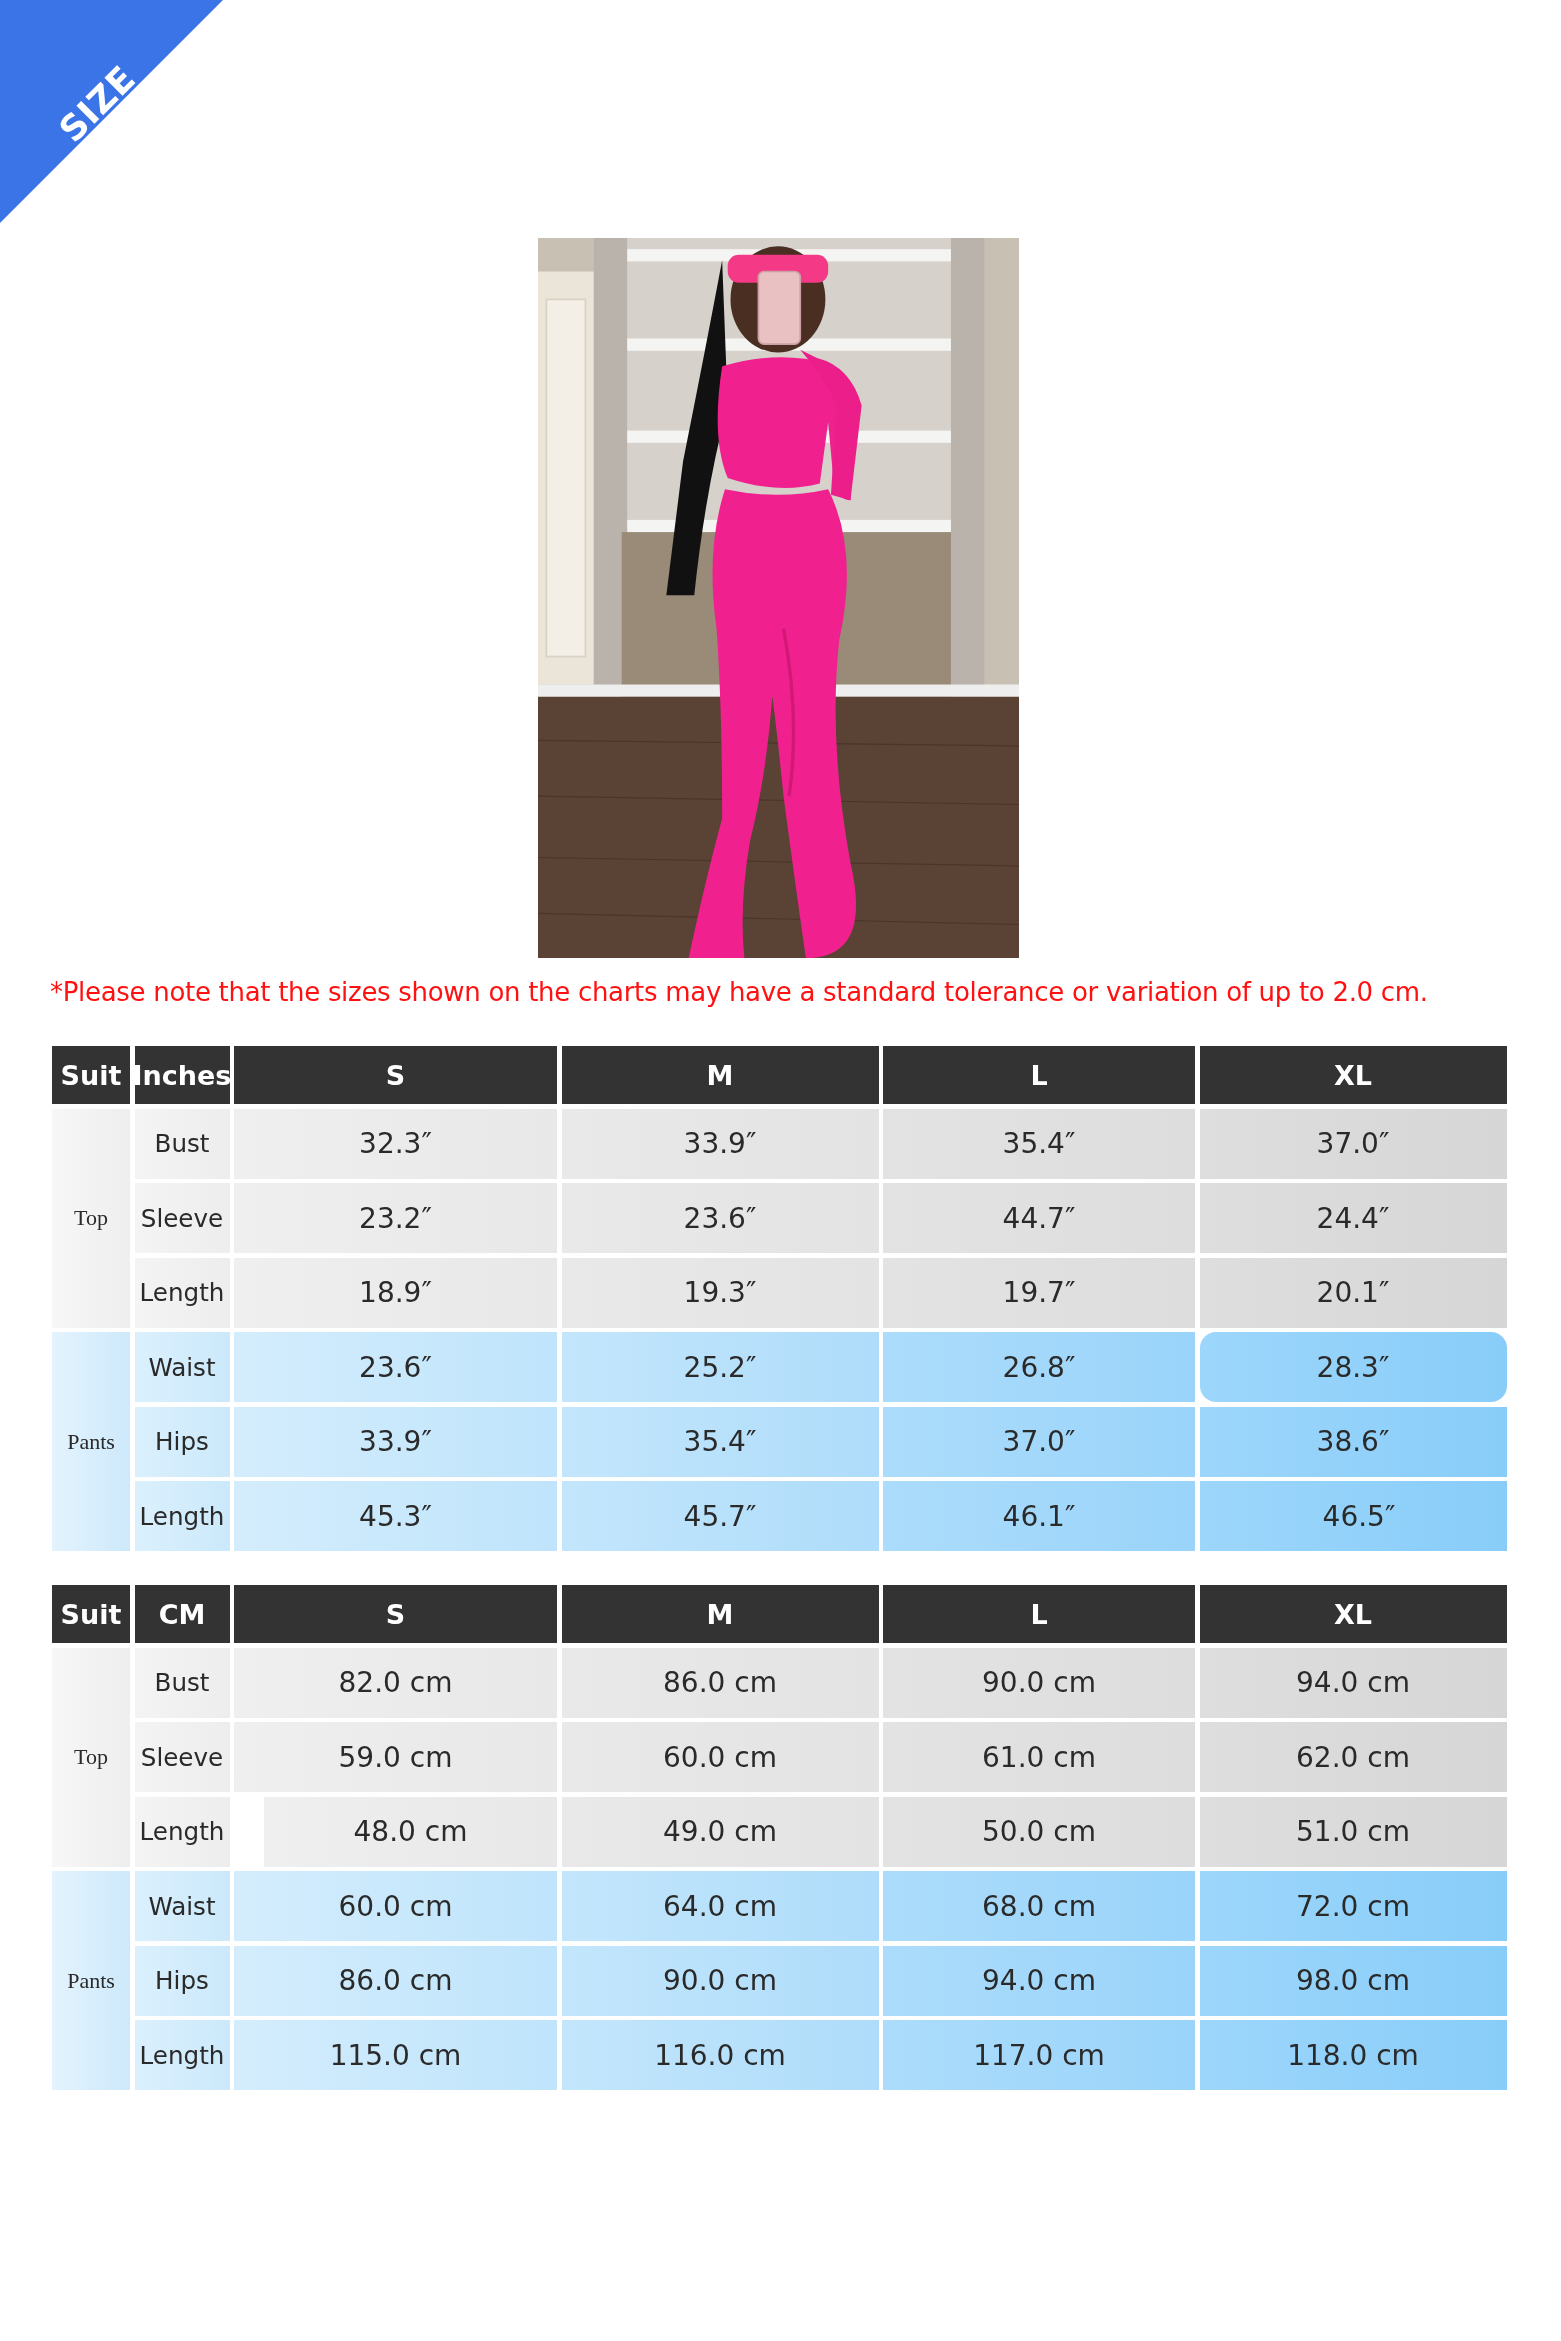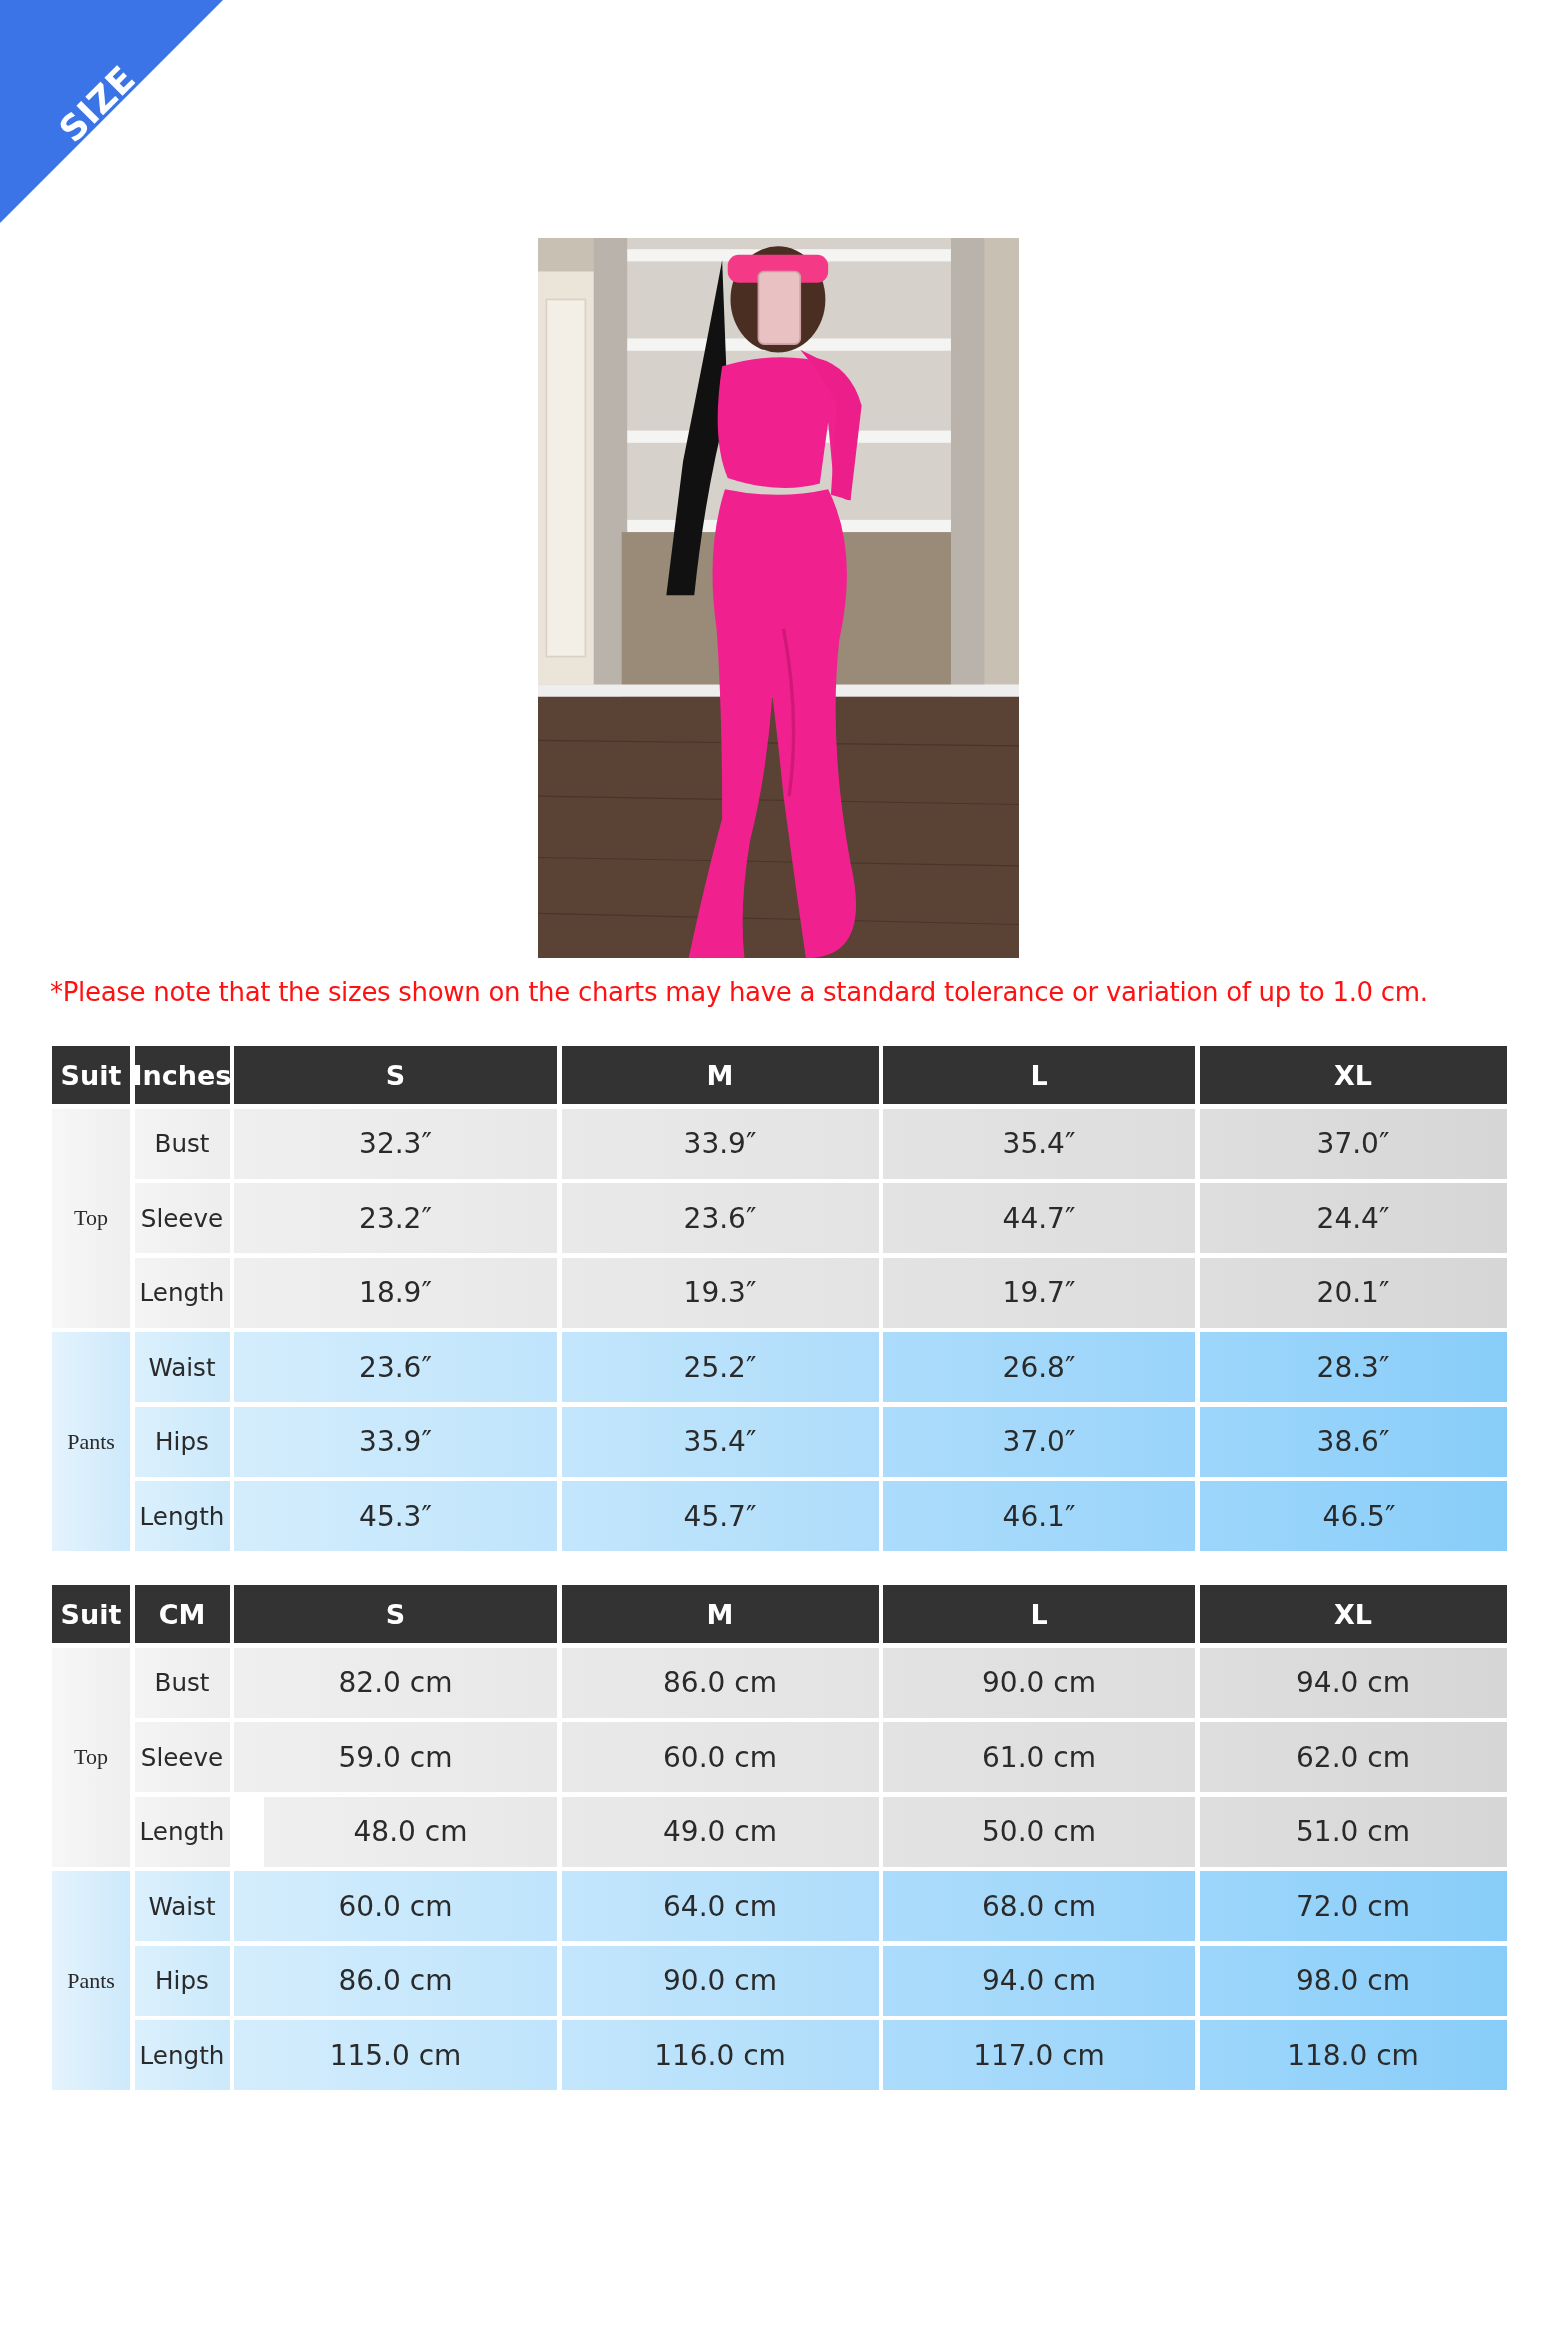--- a/index.html
+++ b/index.html
@@ -112,21 +112,21 @@
 
     <path d="M330 230 Q430 200 520 225 Q560 250 565 330 L560 470 Q540 470 530 440 L520 330 L505 440 Q430 460 340 430 Q310 360 330 230 Z" fill="#f0218f"></path>
 
     <path d="M500 215 Q560 230 580 300 L560 470 L525 460 L535 300 Q520 260 470 200 Z" fill="#ec1f8a"></path>
 
     <path d="M335 450 Q430 470 520 450 Q575 560 540 720 Q520 900 560 1120 Q600 1290 480 1290 Q460 1150 440 1000 Q430 900 420 820 Q410 960 380 1080 Q360 1200 370 1290 L270 1290 Q300 1150 330 1040 Q330 840 320 700 Q300 560 335 450 Z" fill="#f0218f"></path>
     <path d="M440 700 Q470 860 450 1000" stroke="#d11877" stroke-width="6" fill="none"></path>
   </svg>
 </div>
 
-<div class="note">*Please note that the sizes shown on the charts may have a standard tolerance or variation of up to 1.0 cm.</div>
+<div class="note">*Please note that the sizes shown on the charts may have a standard tolerance or variation of up to 2.0 cm.</div>
 
 <div class="size-table t1">
   <div class="hcell">Suit</div>
   <div class="hcell">Inches</div>
   <div class="hcell">S</div>
   <div class="hcell">M</div>
   <div class="hcell">L</div>
   <div class="hcell">XL</div>
 
   <div class="group g-top" style="grid-row:2 / span 3; grid-column:1;">Top</div>
@@ -146,21 +146,21 @@
   <div class="cell top-c2" style="grid-row:4;grid-column:3;">18.9″</div>
   <div class="cell top-c3" style="grid-row:4;grid-column:4;">19.3″</div>
   <div class="cell top-c4" style="grid-row:4;grid-column:5;">19.7″</div>
   <div class="cell top-c5" style="grid-row:4;grid-column:6;">20.1″</div>
 
   <div class="group g-pants" style="grid-row:5 / span 3; grid-column:1;">Pants</div>
   <div class="cell label pants-c1" style="grid-row:5;grid-column:2;">Waist</div>
   <div class="cell pants-c2" style="grid-row:5;grid-column:3;">23.6″</div>
   <div class="cell pants-c3" style="grid-row:5;grid-column:4;">25.2″</div>
   <div class="cell pants-c4" style="grid-row:5;grid-column:5;">26.8″</div>
-  <div class="cell pants-c5" style="grid-row:5;grid-column:6;">28.3″</div>
+  <div class="cell pants-c5" style="grid-row:5;grid-column:6;border-radius:16px;">28.3″</div>
 
   <div class="cell label pants-c1" style="grid-row:6;grid-column:2;">Hips</div>
   <div class="cell pants-c2" style="grid-row:6;grid-column:3;">33.9″</div>
   <div class="cell pants-c3" style="grid-row:6;grid-column:4;">35.4″</div>
   <div class="cell pants-c4" style="grid-row:6;grid-column:5;">37.0″</div>
   <div class="cell pants-c5" style="grid-row:6;grid-column:6;">38.6″</div>
 
   <div class="cell label pants-c1" style="grid-row:7;grid-column:2;">Length</div>
   <div class="cell pants-c2" style="grid-row:7;grid-column:3;">45.3″</div>
   <div class="cell pants-c3" style="grid-row:7;grid-column:4;">45.7″</div>

